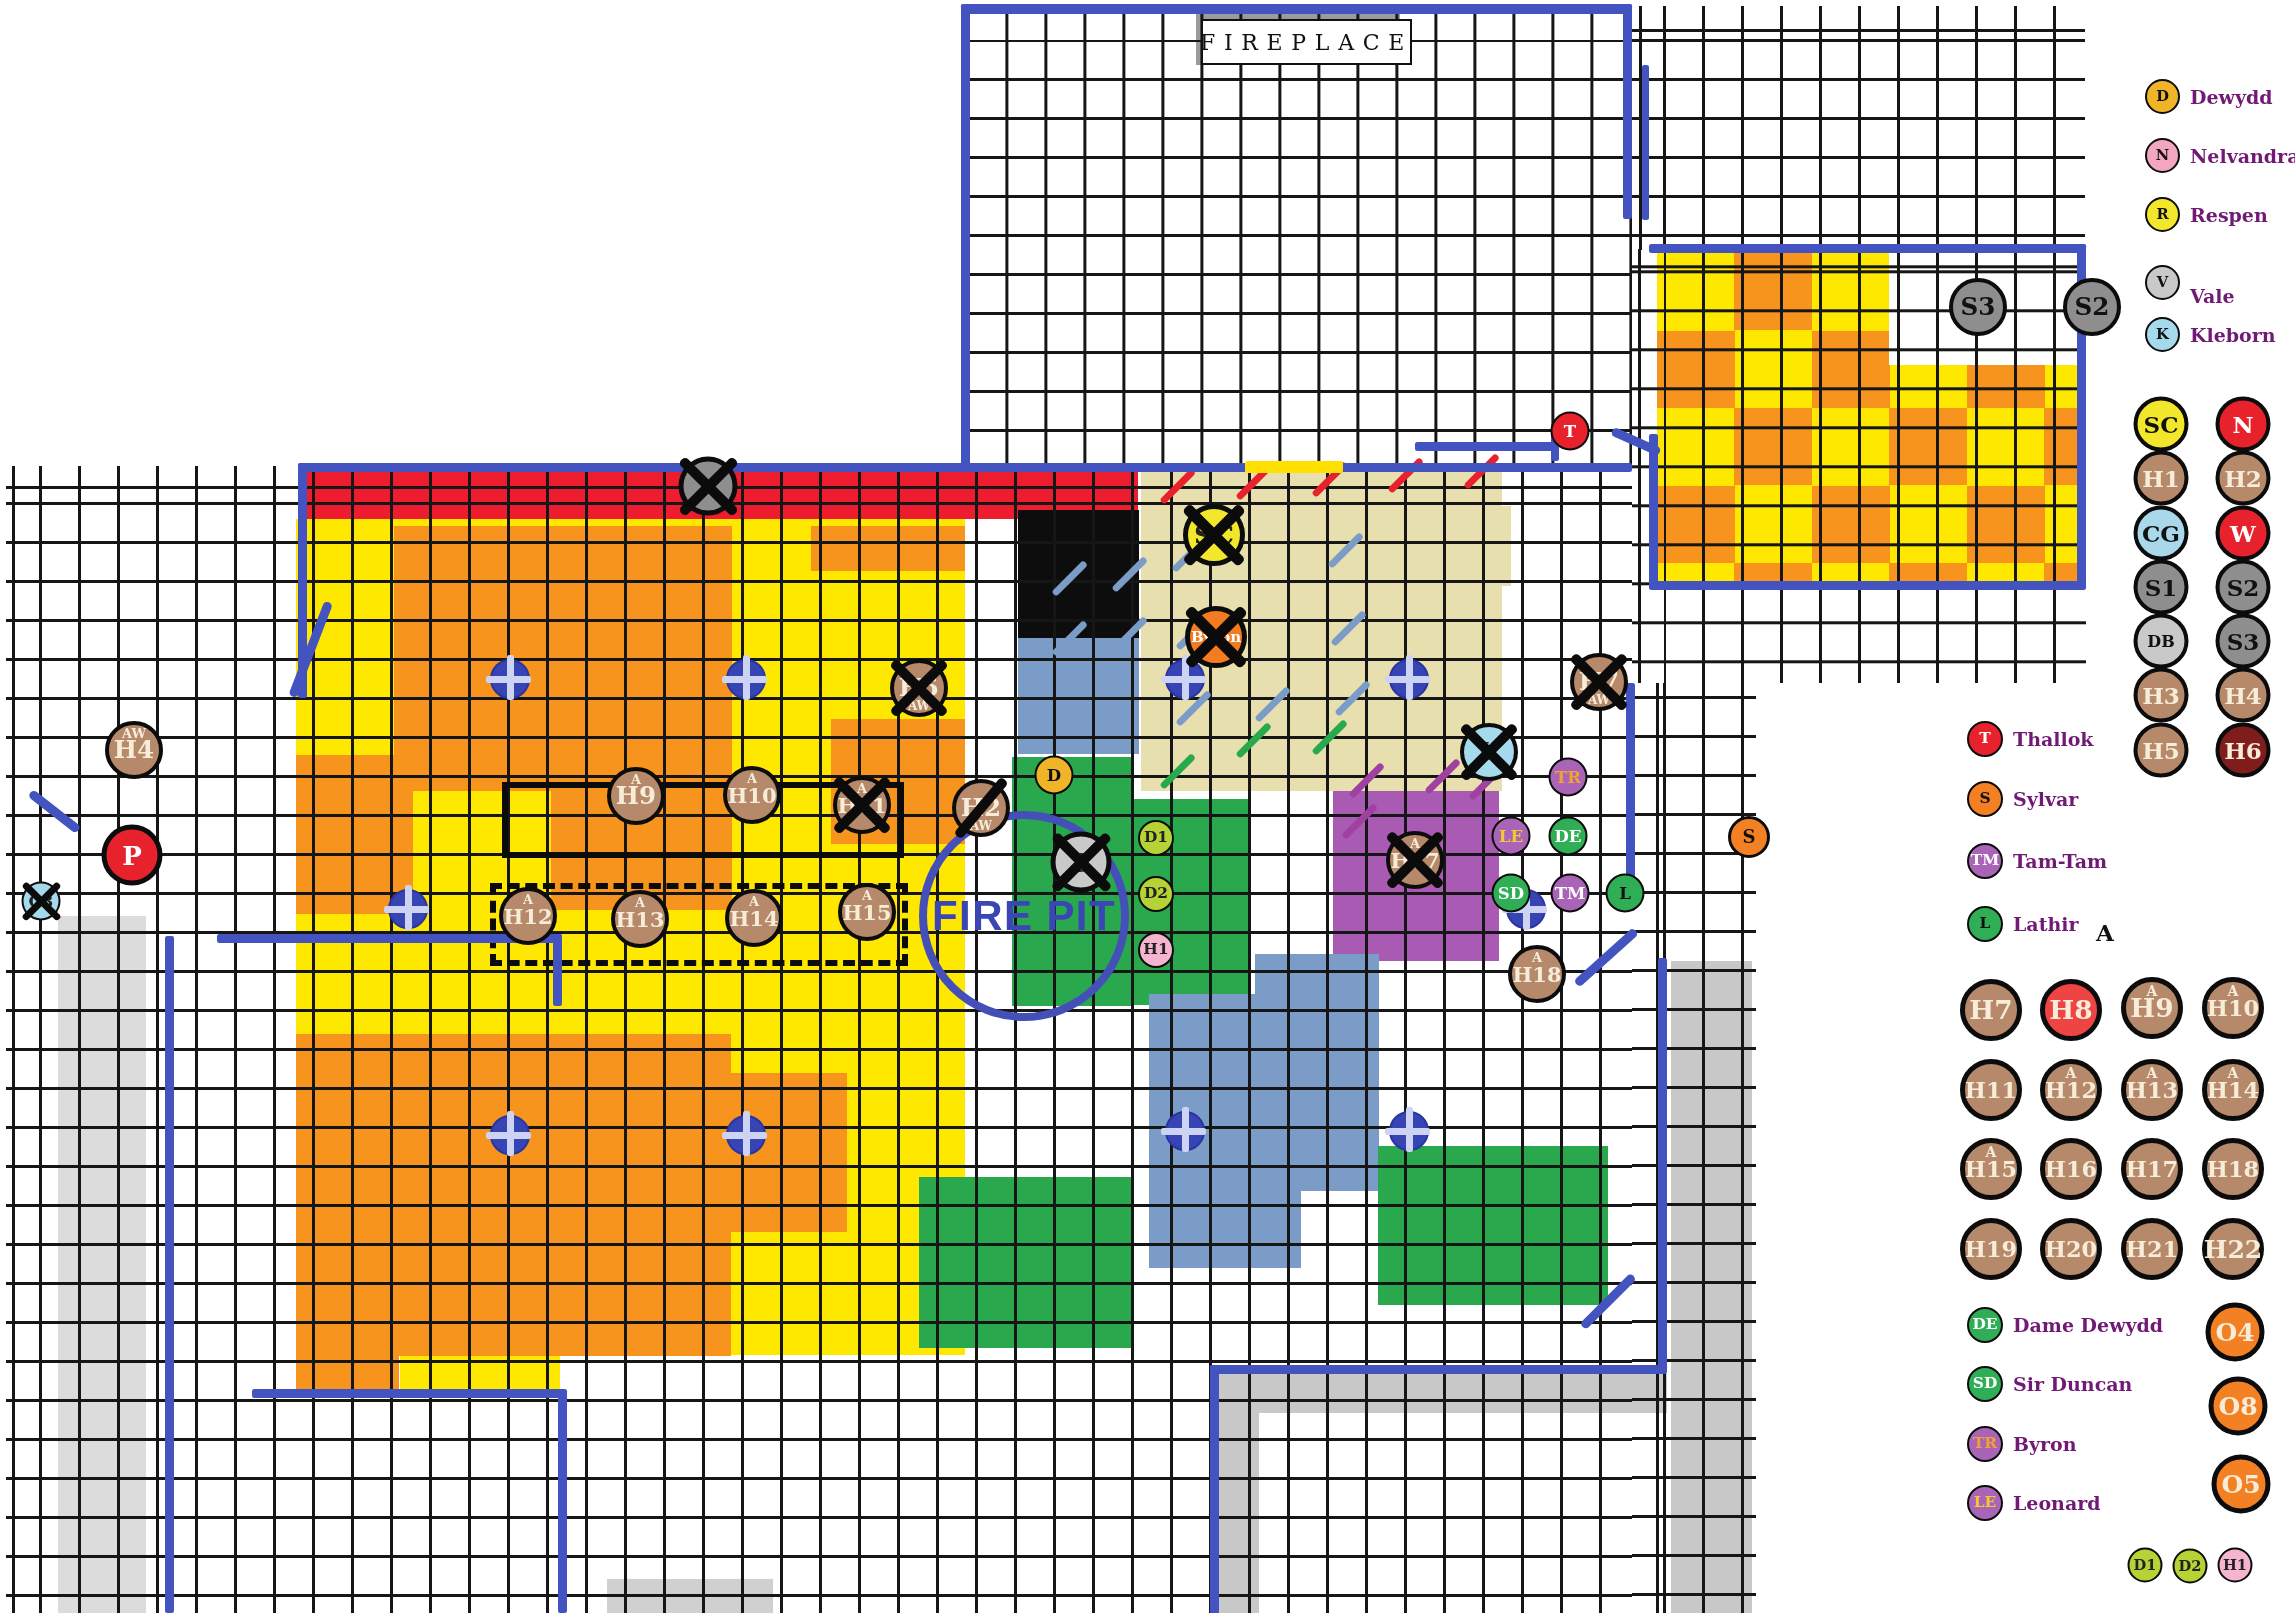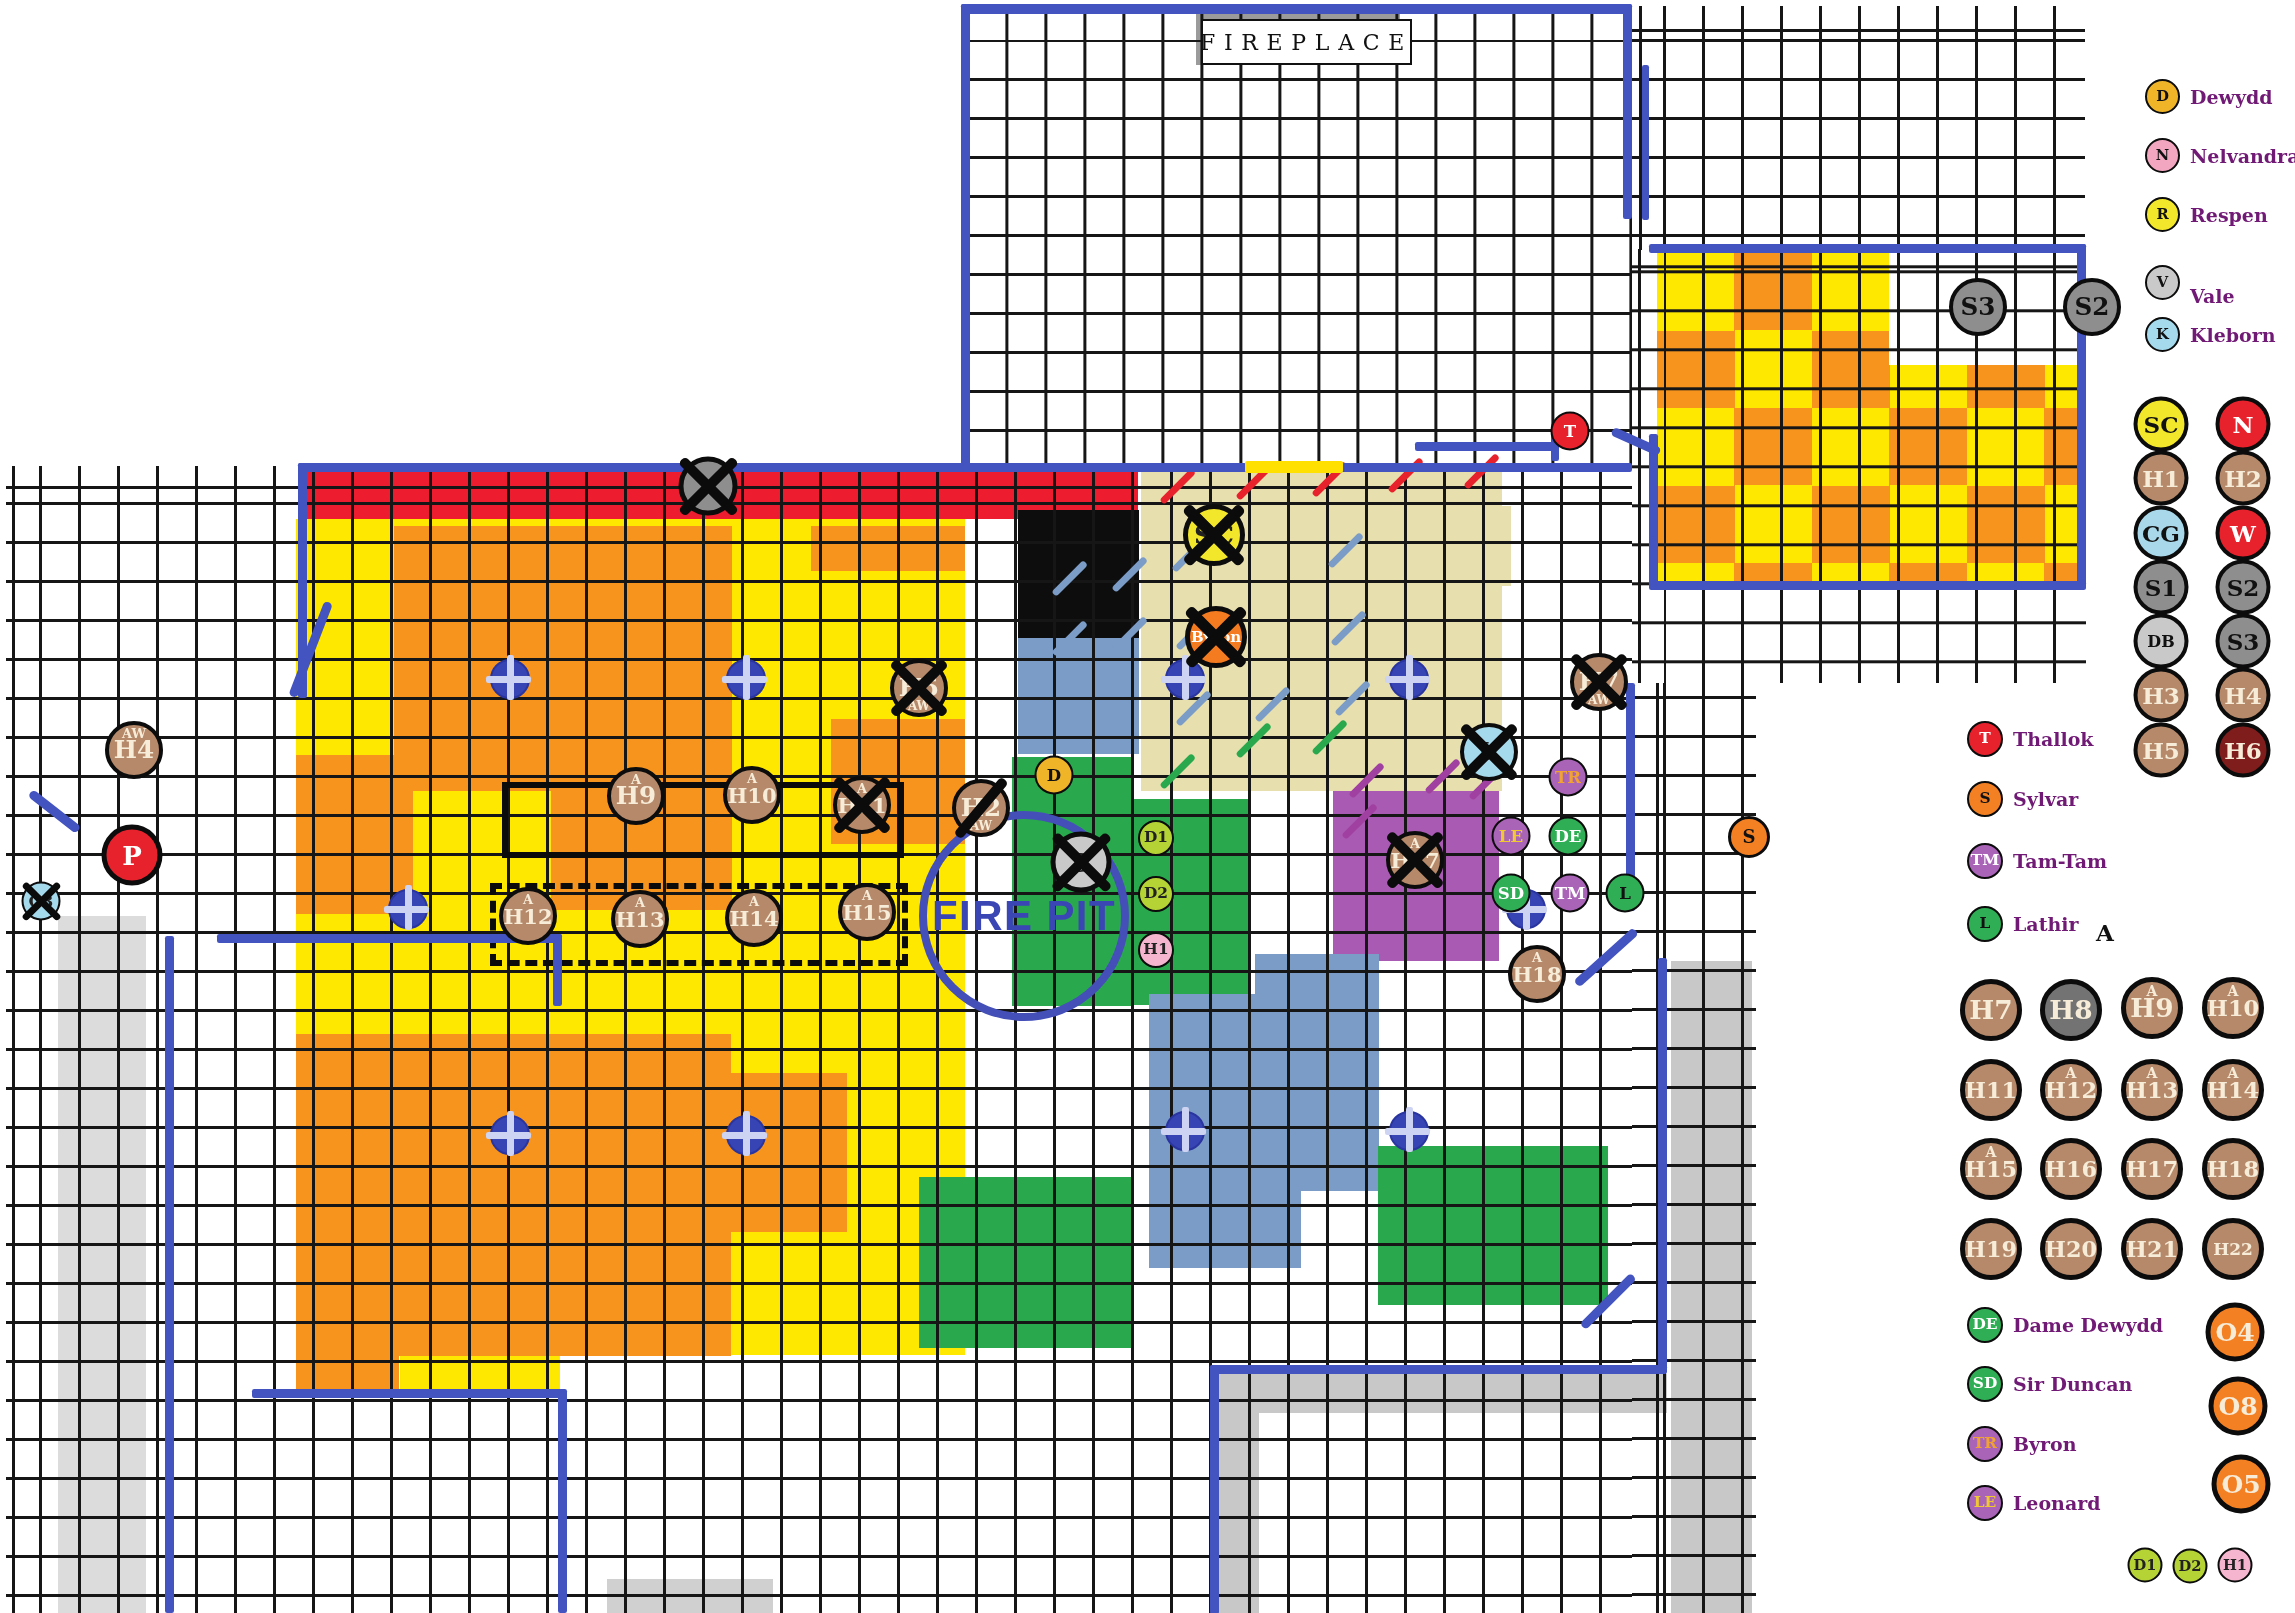--- a/index.html
+++ b/index.html
@@ -435,21 +435,21 @@
       </div>
       <div class="token" style="left: 2161px; top: 750px; width: 55px; height: 55px; background: rgb(181, 137, 106); color: rgb(247, 236, 216); border-width: 4.3px;">
         <div style="font-size: 23px;">H5</div>
       </div>
       <div class="token" style="left: 2243px; top: 750px; width: 55px; height: 55px; background: #7f1d1d; color: rgb(247, 236, 216); border-width: 4.3px;">
         <div style="font-size: 23px;">H6</div>
       </div>
       <div class="token" style="left: 1991px; top: 1010px; width: 62px; height: 62px; background: rgb(181, 137, 106); color: rgb(247, 236, 216); border-width: 5px;">
         <div style="font-size: 26.4px;">H7</div>
       </div>
-      <div class="token" style="left: 2071px; top: 1010px; width: 62px; height: 62px; background: #737373; color: rgb(247, 236, 216); border-width: 5px;">
+      <div class="token" style="left: 2071px; top: 1010px; width: 62px; height: 62px; background: #ef4444; color: rgb(247, 236, 216); border-width: 5px;">
         <div style="font-size: 26.4px;">H8</div>
       </div>
       <div class="token" style="left: 2152px; top: 1008px; width: 62px; height: 62px; background: rgb(181, 137, 106); color: rgb(247, 236, 216); border-width: 5px;">
         <div style="font-size: 26.4px;">H9</div>
         <div class="sup" style="font-size: 14px;">A</div>
       </div>
       <div class="token" style="left: 2233px; top: 1008px; width: 62px; height: 62px; background: rgb(181, 137, 106); color: rgb(247, 236, 216); border-width: 5px;">
         <div style="font-size: 22.4px;">H10</div>
         <div class="sup" style="font-size: 14px;">A</div>
       </div>
@@ -484,21 +484,21 @@
       <div class="token" style="left: 1991px; top: 1249px; width: 62px; height: 62px; background: rgb(181, 137, 106); color: rgb(247, 236, 216); border-width: 5px;">
         <div style="font-size: 22.4px;">H19</div>
       </div>
       <div class="token" style="left: 2071px; top: 1249px; width: 62px; height: 62px; background: rgb(181, 137, 106); color: rgb(247, 236, 216); border-width: 5px;">
         <div style="font-size: 22.4px;">H20</div>
       </div>
       <div class="token" style="left: 2152px; top: 1249px; width: 62px; height: 62px; background: rgb(181, 137, 106); color: rgb(247, 236, 216); border-width: 5px;">
         <div style="font-size: 22.4px;">H21</div>
       </div>
       <div class="token" style="left: 2233px; top: 1249px; width: 62px; height: 62px; background: rgb(181, 137, 106); color: rgb(247, 236, 216); border-width: 5px;">
-        <div style="font-size: 17px;">H22</div>
+        <div style="font-size: 25px;">H22</div>
       </div>
       <div class="token" style="left: 2235px; top: 1332px; width: 59px; height: 59px; background: rgb(244, 128, 36); color: rgb(247, 236, 216); border-width: 5px;">
         <div style="font-size: 25px;">O4</div>
       </div>
       <div class="token" style="left: 2238px; top: 1406px; width: 59px; height: 59px; background: rgb(244, 128, 36); color: rgb(247, 236, 216); border-width: 5px;">
         <div style="font-size: 25px;">O8</div>
       </div>
       <div class="token" style="left: 2241px; top: 1484px; width: 59px; height: 59px; background: rgb(244, 128, 36); color: rgb(247, 236, 216); border-width: 5px;">
         <div style="font-size: 25px;">O5</div>
       </div>

